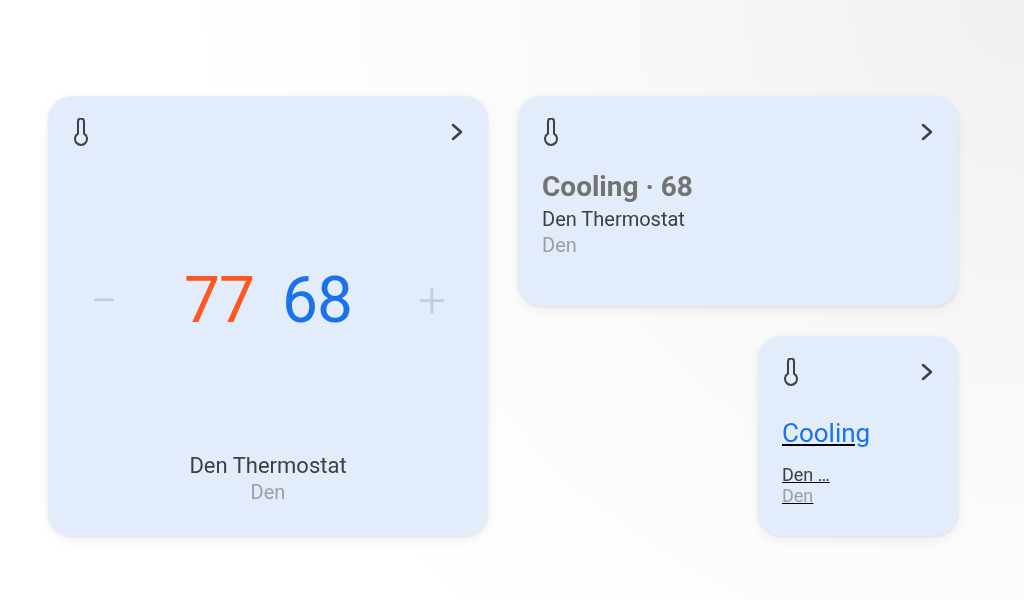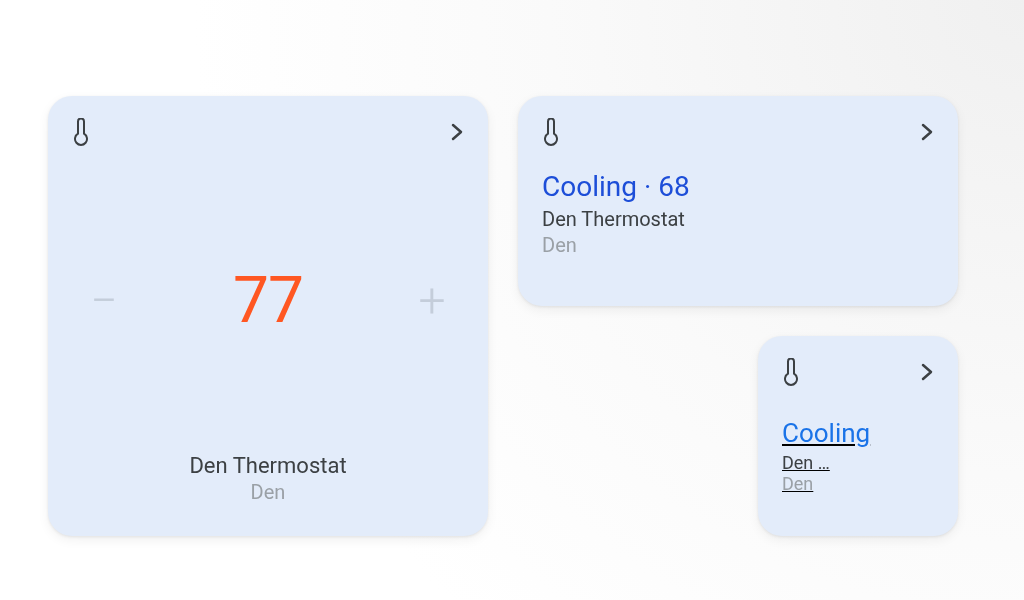--- a/index.html
+++ b/index.html
@@ -55,31 +55,31 @@
     padding-bottom: 12px;
   }
   .device-name { font-size: 22px; color: #3c4043; font-weight: 400; }
   .room-name   { font-size: 20px; color: #9aa0a6; font-weight: 400; margin-top: 2px;}
 
   
   .card-medium {
     left: 518px; top: 96px;
     width: 440px; height: 210px;
   }
-  .status-line { font-size: 28px; color: #1d4ed8; font-weight: 400; margin-top: 22px; }
+  .status-line { font-size: 28px; color: #737373; font-weight: 700; margin-top: 22px; }
   .med-device  { font-size: 20px; color: #3c4043; margin-top: 4px; }
   .med-room    { font-size: 20px; color: #9aa0a6; margin-top: 2px; }
 
   
   .card-small {
     left: 758px; top: 336px;
     width: 200px; height: 200px; text-decoration: underline;
   }
   .sm-status { font-size: 26px; color: #1a73e8; margin-top: 30px; }
-  .sm-device { font-size: 18px; color: #3c4043; margin-top: 4px; white-space: nowrap; overflow: hidden;}
+  .sm-device { font-size: 18px; color: #3c4043; margin-top: 16px; white-space: nowrap; overflow: hidden;}
   .sm-room   { font-size: 18px; color: #9aa0a6; margin-top: 0px; }
 </style>
 </head>
 <body>
 
 <div class="card card-large">
   <div class="card-header">
     <span class="thermo-icon">
       <svg viewBox="0 0 18 28" fill="none" stroke="#3c4043" stroke-width="2">
         <path d="M6 3.5a3 3 0 0 1 6 0v12.2a6 6 0 1 1-6 0V3.5z"></path>
@@ -89,20 +89,21 @@
       <svg viewBox="0 0 14 24" fill="none" stroke="#3c4043" stroke-width="2.5" stroke-linecap="round" stroke-linejoin="round">
         <polyline points="3,5 11,12 3,19"></polyline>
       </svg>
     </span>
   </div>
 
   <div class="temp-row">
     <div class="pm-btn">−</div>
     <div class="temps">
       <span class="temp-hi">77</span>
+      <span class="temp-lo">68</span>
     </div>
     <div class="pm-btn">+</div>
   </div>
 
   <div class="large-footer">
     <div class="device-name">Den Thermostat</div>
     <div class="room-name">Den</div>
   </div>
 </div>
 

